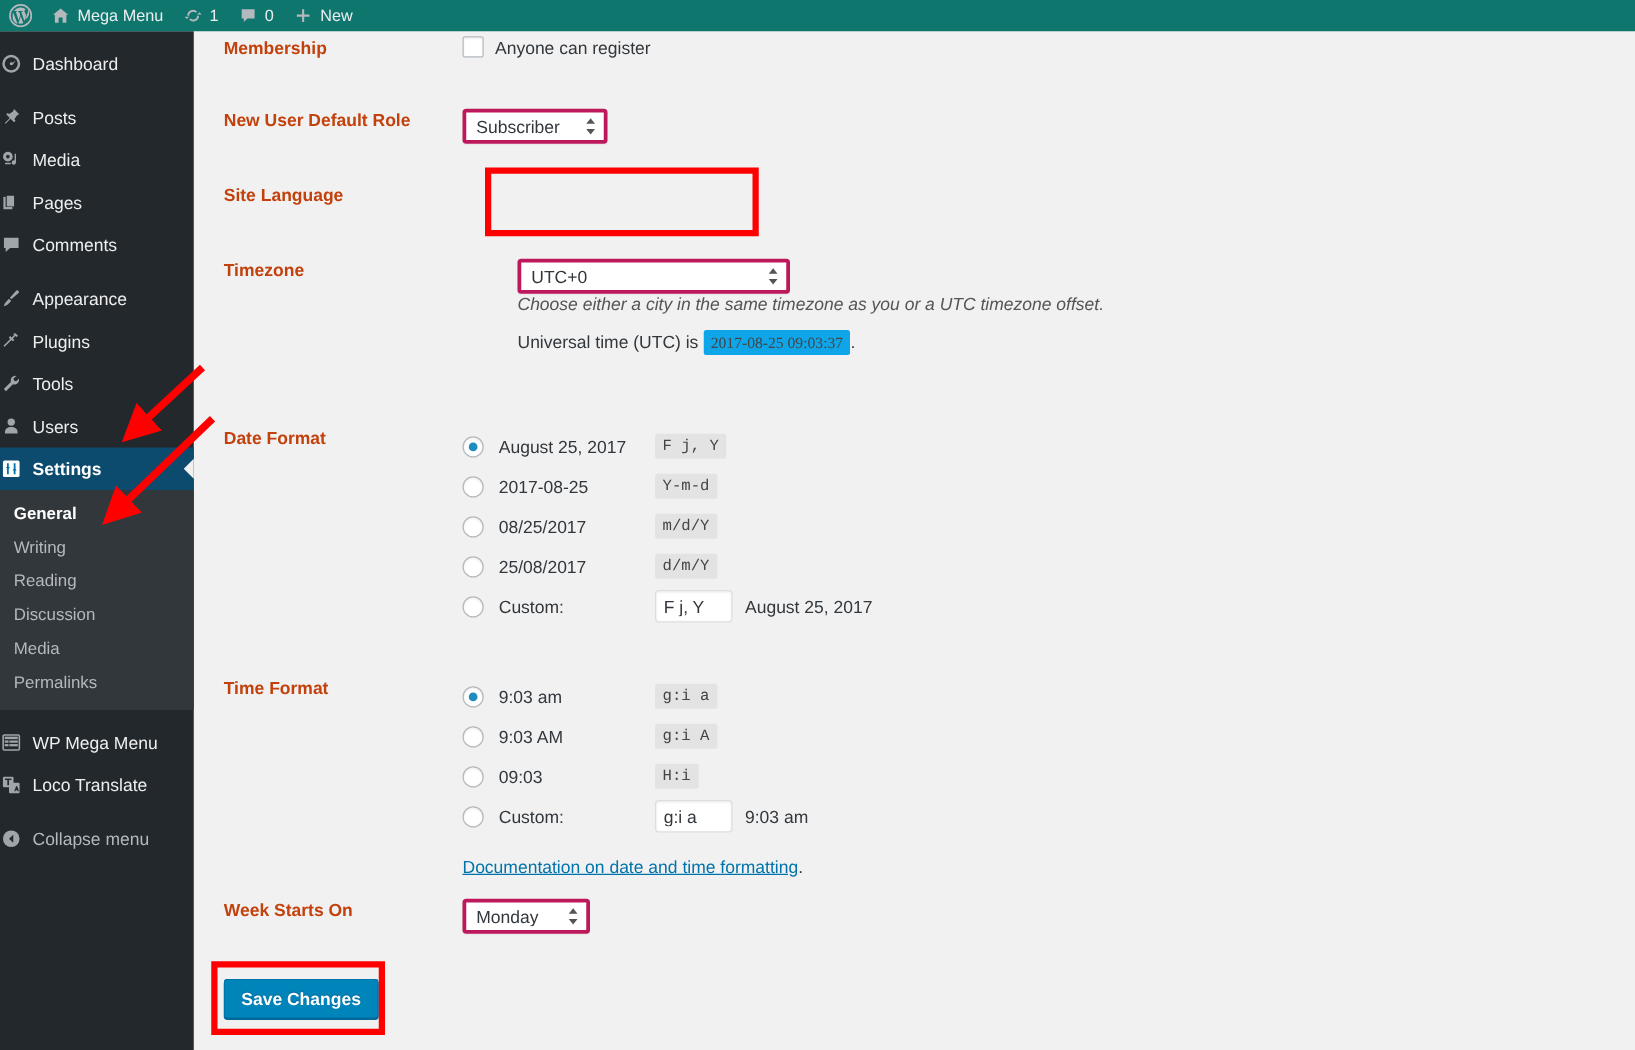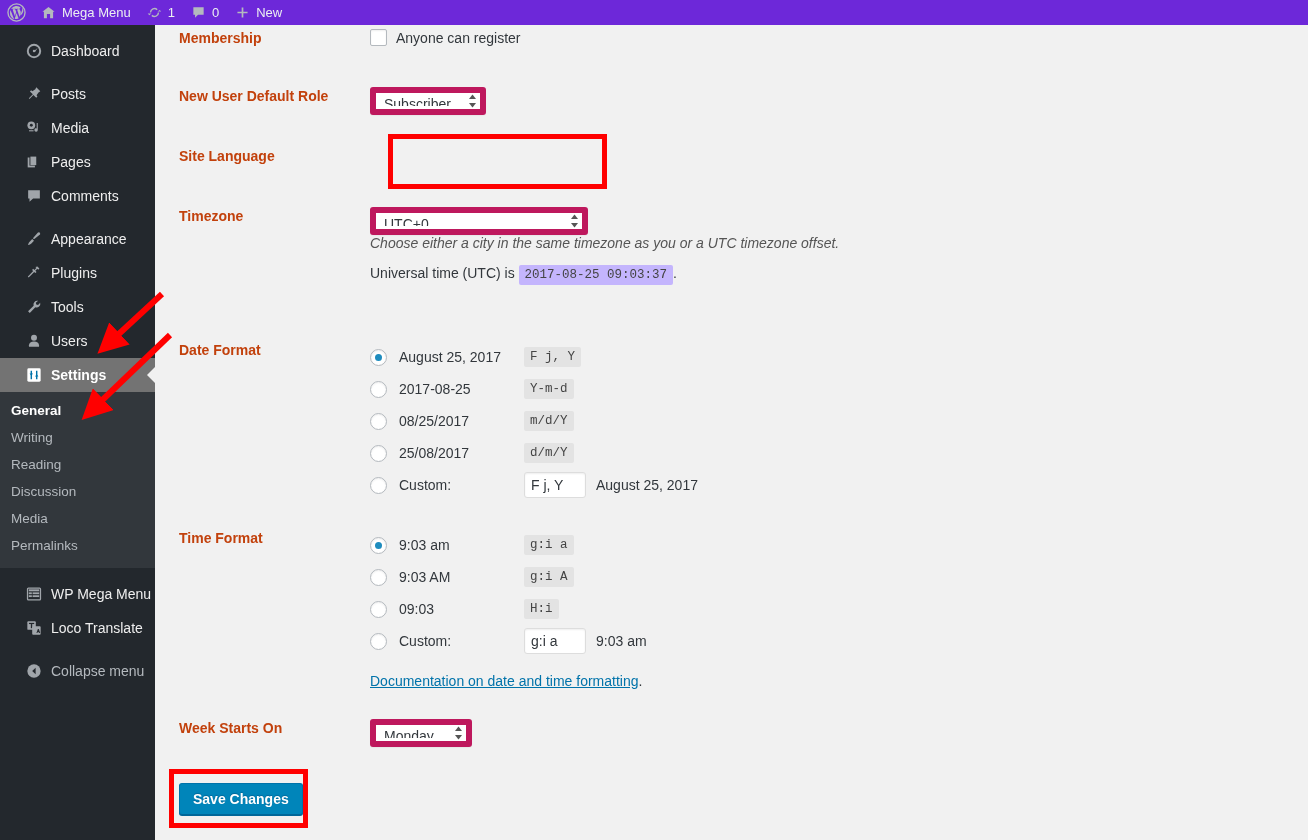--- a/index.html
+++ b/index.html
@@ -9,21 +9,21 @@
     overflow: hidden;
     font-family: "Liberation Sans", sans-serif;
     background: #f1f1f1;
   }
   #root { position: relative; width: 1308px; height: 840px; }
 
   
   .adminbar {
     position: absolute; top: 0; left: 0;
     width: 1308px; height: 25px;
-    background: #6d28d9;
+    background: #0f766e;
     display: flex; align-items: flex-start;
     color: #b4b9be;
     font-size: 13px;
     z-index: 40;
   }
   .ab-item {
     display: flex; align-items: center; gap: 6px;
     height: 25px; padding: 0 8px;
     color: #eceff1; white-space: nowrap;
   }
@@ -36,33 +36,33 @@
   .sidebar {
     position: absolute; top: 25px; left: 0;
     width: 155px; height: 815px;
     background: #23282d;
     z-index: 30;
   }
   .menu-item {
     position: relative;
     display: flex; align-items: center;
     height: 34px;
-    padding-left: 25px;
+    padding-left: 0;
     color: #eee;
     font-size: 14px;
     font-weight: 400;
   }
   .menu-item .mi-icon {
     width: 26px; flex: 0 0 26px;
     display: flex; align-items: center; justify-content: flex-start;
     color: #a0a5aa;
   }
   .menu-item .mi-label { white-space: nowrap; }
   .menu-item.current {
-    background: #737373;
+    background: #0c4a6e;
     color: #fff;
     font-weight: 600;
   }
   .menu-item.current .mi-icon { color: #fff; }
   .menu-item.current::after {
     content: "";
     position: absolute; right: 0; top: 50%;
     transform: translateY(-50%);
     border-top: 8px solid transparent;
     border-bottom: 8px solid transparent;
@@ -97,21 +97,21 @@
     padding-left: 24px;
     padding-top: 1px;
   }
   .row-field { font-size: 14px; color: #32373c; }
 
   select.wp-select {
     font-family: "Liberation Sans", sans-serif;
     font-size: 14px;
     color: #32373c;
     background: #fff;
-    border: 6px solid #be185d;
+    border: 3px solid #be185d;
     border-radius: 3px;
     padding: 3px 26px 3px 8px;
     height: 28px;
     -webkit-appearance: none;
     appearance: none;
     box-shadow: 0 1px 1px rgba(0,0,0,.04);
   }
   .select-wrap { position: relative; display: inline-block; }
   .select-wrap .spin {
     position: absolute; right: 9px; top: 50%;
@@ -170,23 +170,23 @@
     height: 26px;
     box-shadow: inset 0 1px 2px rgba(0,0,0,.07);
   }
   .preview-text { font-size: 14px; color: #32373c; margin-left: 10px; }
 
   .desc-italic {
     font-size: 14px; font-style: italic; color: #555;
   }
   .utc-line { font-size: 14px; color: #32373c; }
   code.utc {
-    font-family: Liberation Mono, monospace;
+    font-family: Liberation Serif, serif;
     font-size: 12.5px;
-    background: #c4b5fd;
+    background: #0ea5e9;
     color: #444;
     padding: 3px 6px;
     border-radius: 2px;
   }
   a.doc-link {
     font-size: 14px; color: #0073aa; text-decoration: underline;
   }
 
   .save-button {
     display: inline-block;
@@ -447,21 +447,21 @@
               </svg>
           </span>
         </span>
       </div>
     </div>
 
     <div class="form-row" style="top:122px; left:0;">
       <div class="row-label">Site Language</div>
     </div>
 
-    <div class="form-row" style="top:182px; left:0;">
+    <div class="form-row" style="top:182px; left:0;gap:44px;">
       <div class="row-label">Timezone</div>
       <div class="row-field">
         <span class="select-wrap">
           <select class="wp-select" style="width:218px">
             <option>UTC+0</option>
           </select>
           <span class="spin">
             <svg width="9" height="15" viewBox="0 0 9 15">
                 <path d="M4.5 1 8 5.4H1z" fill="#555"></path>
                 <path d="M4.5 14 1 9.6h7z" fill="#555"></path>
@@ -501,21 +501,21 @@
         </label>
         <label class="radio-line">
           <span class="radio"></span>
           <span class="radio-text">Custom:</span>
           <input class="text-small" type="text" value="F j, Y" style="">
           <span class="preview-text">August 25, 2017</span>
         </label>
       </div>
     </div>
 
-    <div class="form-row" style="top:504px; left:0;">
+    <div class="form-row" style="top:516px; left:0;">
       <div class="row-label">Time Format</div>
       <div class="row-field">
         <label class="radio-line">
           <span class="radio checked"></span>
           <span class="radio-text">9:03 am</span>
           <code class="fmt">g:i a</code>
         </label>
         <label class="radio-line">
           <span class="radio"></span>
           <span class="radio-text">9:03 AM</span>

